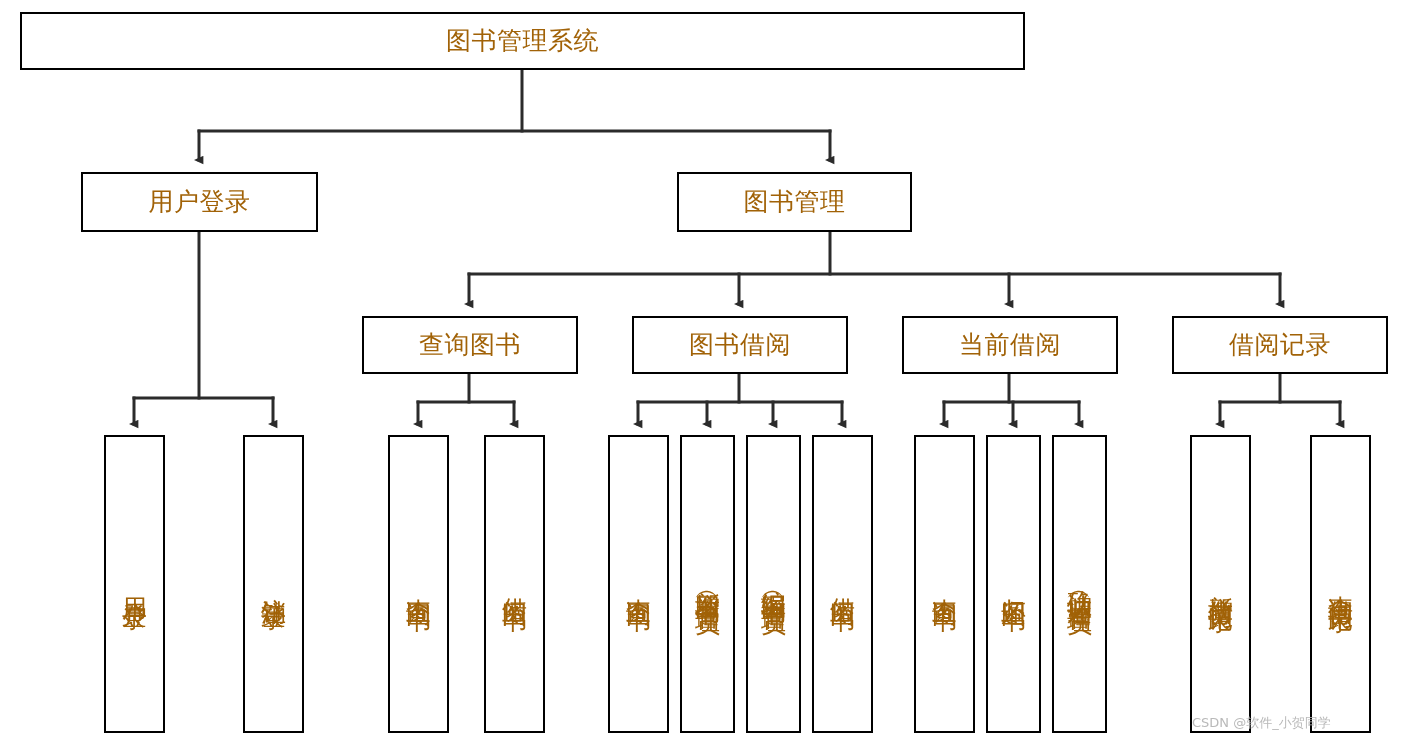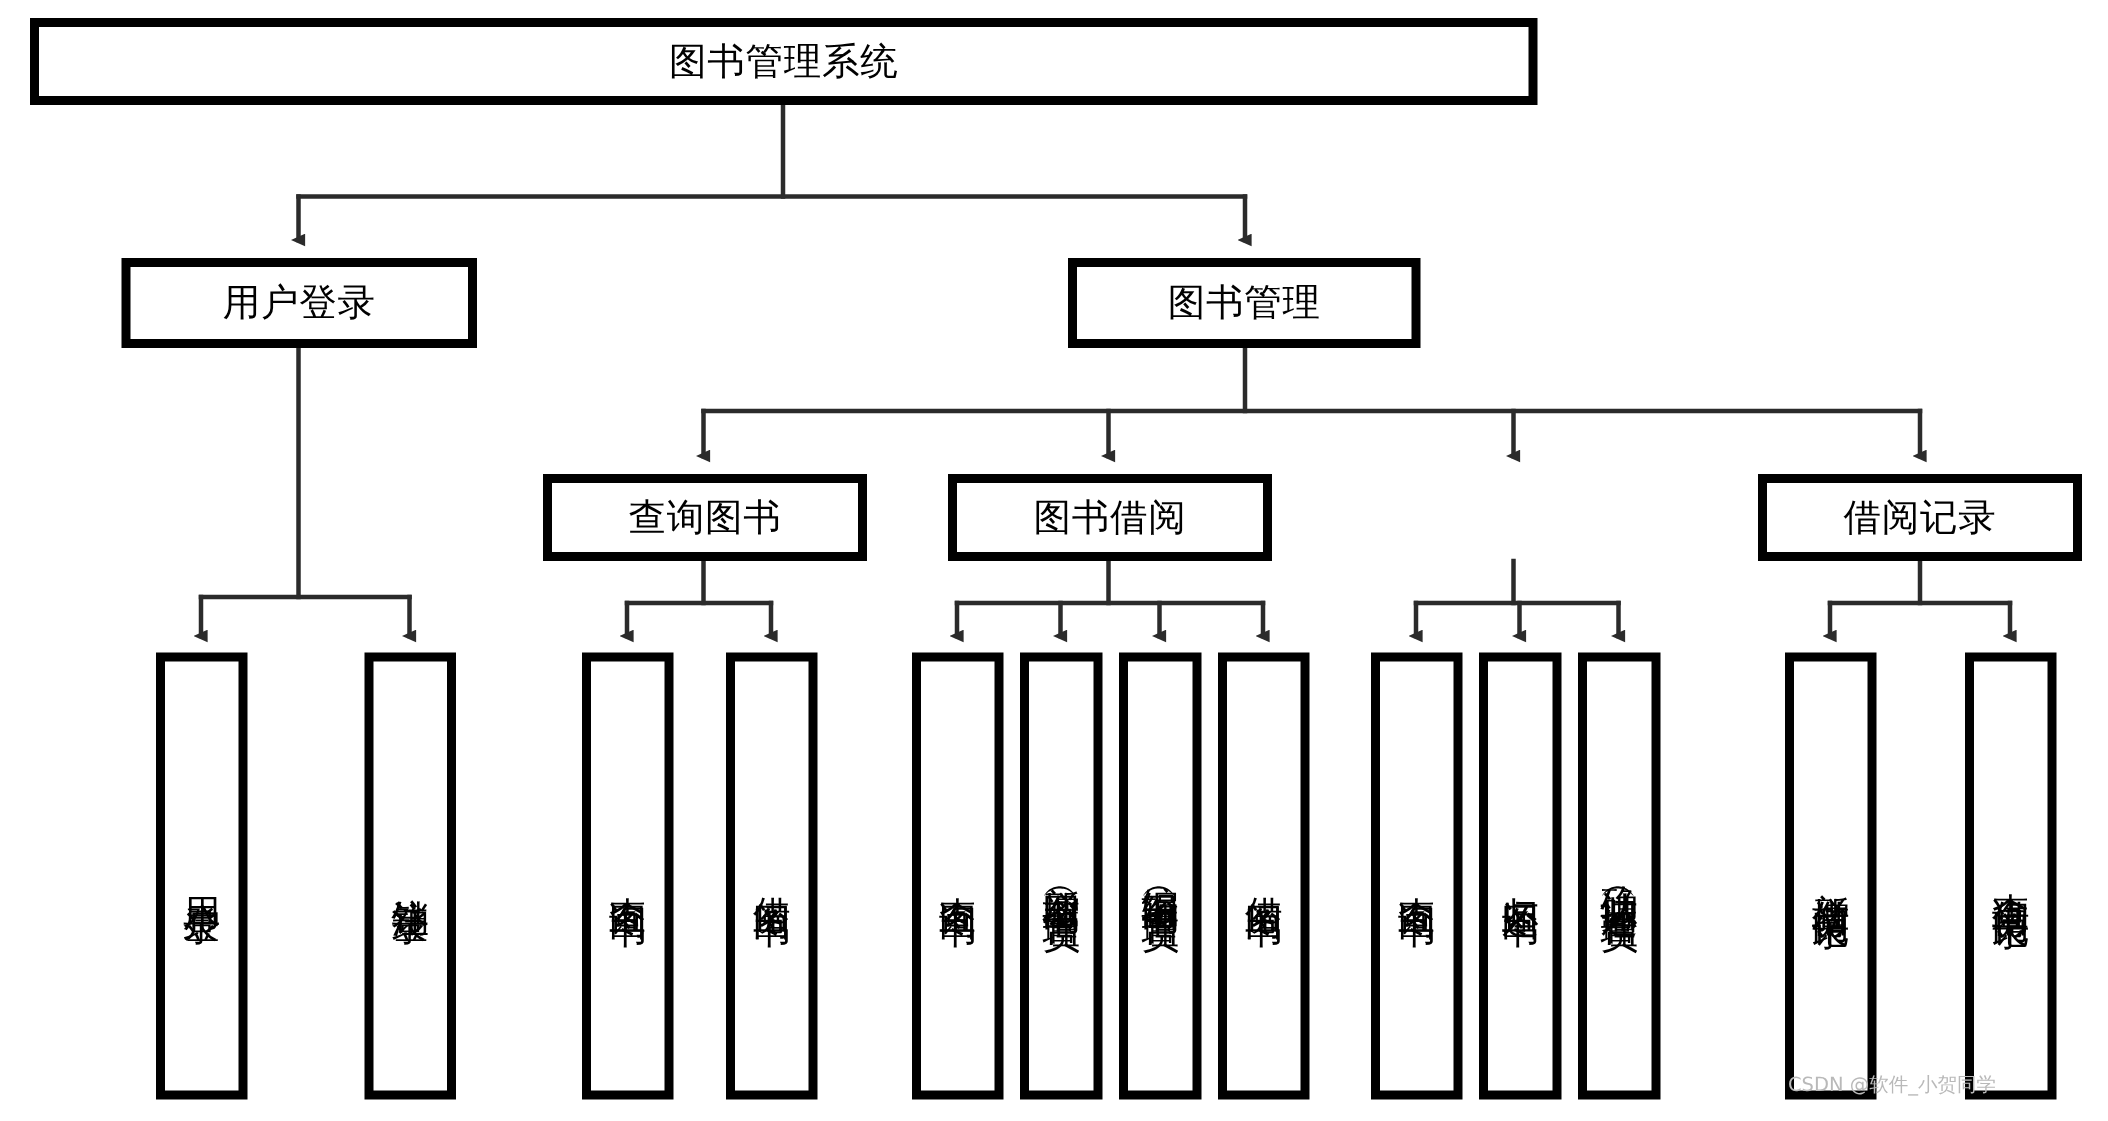--- a/index.html
+++ b/index.html
@@ -23,25 +23,25 @@
     left: 0;
     top: 0;
     width: 1405px;
     height: 747px;
     pointer-events: none;
   }
   .node {
     position: absolute;
     box-sizing: border-box;
     background: #ffffff;
-    border: 6px solid #000000;
+    border: 2px solid #000000;
     display: flex;
     align-items: center;
     justify-content: center;
-    color: #000000;
+    color: #a16207;
     z-index: 2;
   }
   .node .label {
     display: block;
     text-align: center;
     line-height: 1.18;
     letter-spacing: 0.5px;
   }
   
   .node.horiz .label {
@@ -126,29 +126,32 @@
     </g>
   </svg>
 
   <div class="node horiz root" style="left:20px; top:12px; width:1005px; height:58px;">
     <span class="label">图书管理系统</span>
   </div>
 
   <div class="node horiz" style="left:81px; top:172px; width:237px; height:60px;">
     <span class="label">用户登录</span>
   </div>
-  <div class="node horiz" style="left:712px; top:172px; width:235px; height:60px;">
+  <div class="node horiz" style="left:677px; top:172px; width:235px; height:60px;">
     <span class="label">图书管理</span>
   </div>
 
   <div class="node horiz" style="left:362px; top:316px; width:216px; height:58px;">
     <span class="label">查询图书</span>
   </div>
   <div class="node horiz" style="left:632px; top:316px; width:216px; height:58px;">
     <span class="label">图书借阅</span>
+  </div>
+  <div class="node horiz" style="left:902px; top:316px; width:216px; height:58px;">
+    <span class="label">当前借阅</span>
   </div>
   <div class="node horiz" style="left:1172px; top:316px; width:216px; height:58px;">
     <span class="label">借阅记录</span>
   </div>
 
   <div class="node vert" style="left:104px; top:435px; width:61px; height:298px;">
     <span class="label">用户登录</span>
   </div>
   <div class="node vert" style="left:243px; top:435px; width:61px; height:298px;">
     <span class="label">注销登录</span>

